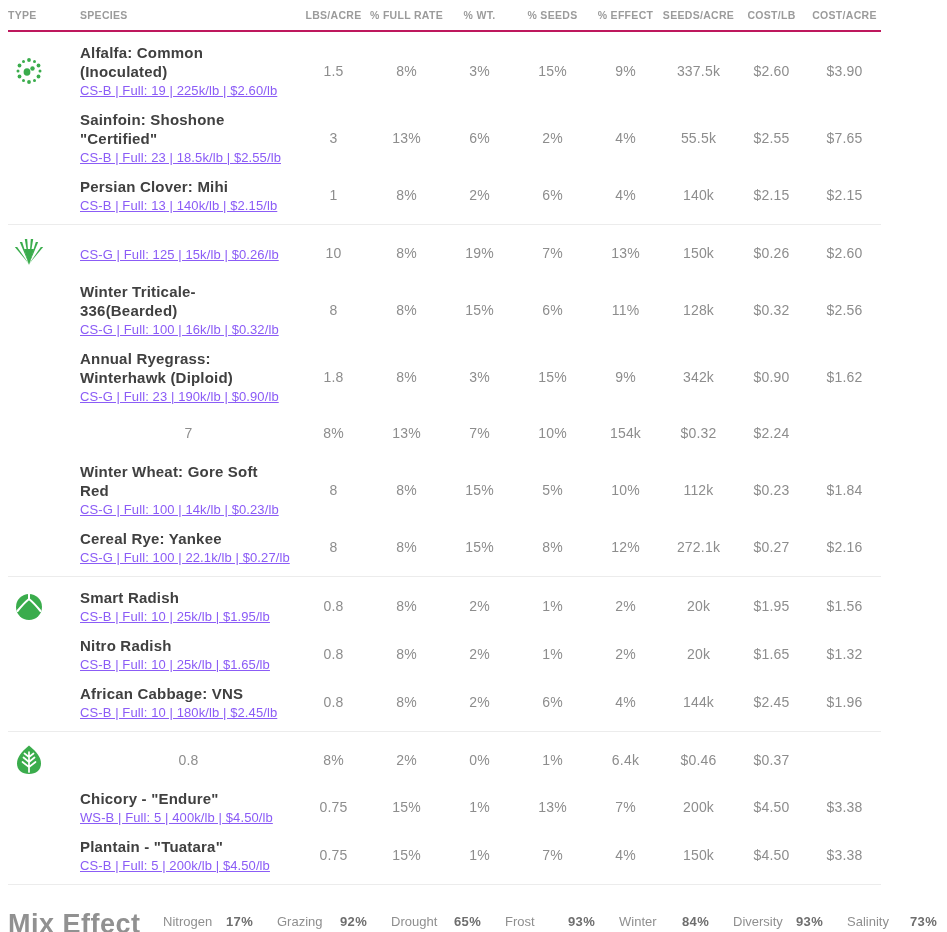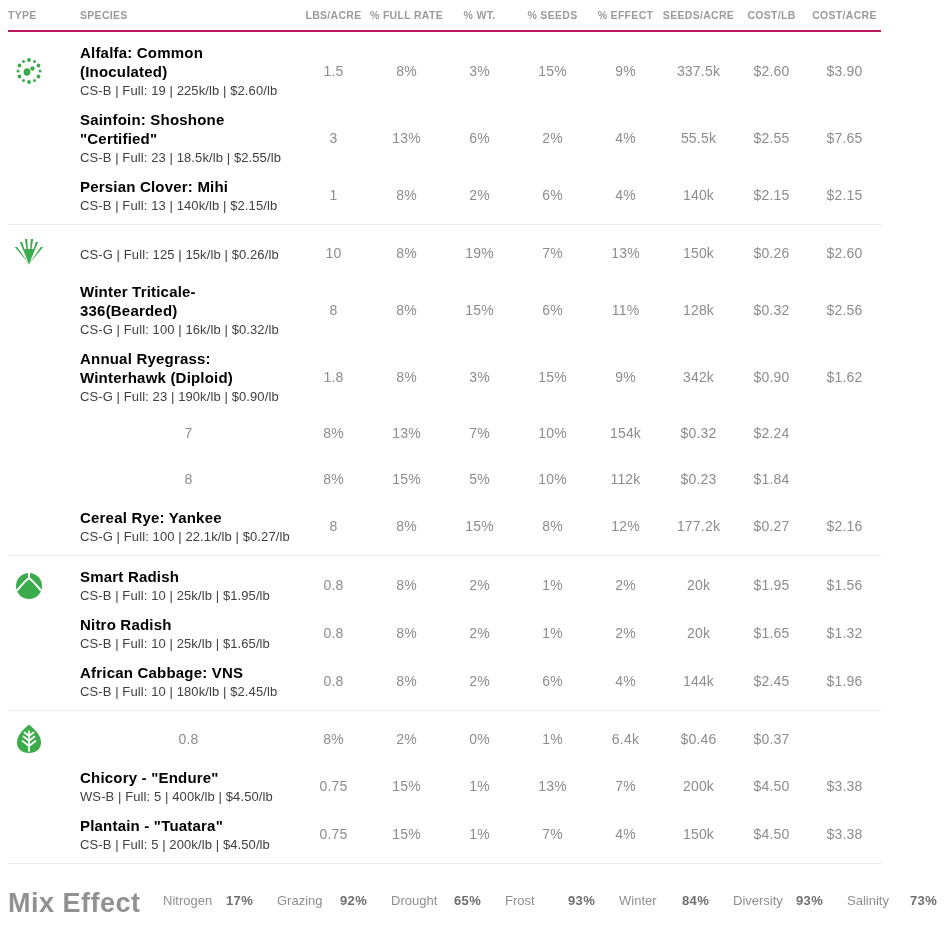--- a/index.html
+++ b/index.html
@@ -19,26 +19,26 @@
   .hcell{
     font-size:10.5px;font-weight:bold;color:#9b9b9b;
     letter-spacing:.3px;text-align:center;white-space:nowrap;
   }
   .hcell.left{text-align:left;}
   
   .species-group{border-bottom:1px solid #ececec;padding:5px 0;width:873px;}
   .row{padding:6px 0;min-height:34px;cursor:pointer;}
   .icon-cell{display:flex;align-items:center;justify-content:flex-start;padding-left:5px;}
   .name{
-    font-size:15px;font-weight:bold;color:#000000;
+    font-size:15px;font-weight:bold;color:#404040;
     line-height:19px;letter-spacing:.2px;max-width:196px;
   }
   .meta{
-    font-size:13px;color:#404040;line-height:15px;margin-top:2px;
-    letter-spacing:.1px;white-space:nowrap;
+    font-size:13px;color:#8b5cf6;line-height:15px;margin-top:2px;
+    letter-spacing:.1px;white-space:nowrap;text-decoration:underline;
   }
   .vcell{text-align:center;font-size:14px;color:#8d8d8d;letter-spacing:.2px;}
   
   .footer{display:flex;align-items:flex-start;margin-top:26px;}
   .footer-left{width:155px;flex:0 0 155px;}
   .footer-title{font-size:27px;font-weight:bold;color:#919191;letter-spacing:.5px;line-height:27px;}
   .ratings{display:flex;gap:24px;margin-top:3px;}
   .rating{width:90px;flex:0 0 90px;}
   .rating-top{display:flex;justify-content:space-between;align-items:baseline;}
   .rating-label{font-size:13px;color:#8f8f8f;}
@@ -188,41 +188,45 @@
           <div class="vcell">8%</div>
           <div class="vcell">13%</div>
           <div class="vcell">7%</div>
           <div class="vcell">10%</div>
           <div class="vcell">154k</div>
           <div class="vcell">$0.32</div>
           <div class="vcell">$2.24</div>
         </div>
         <div class="grid-row row">
           <div class="icon-cell"></div>
+          <div>
+            <div class="name">Winter Wheat: Gore Soft Red</div>
+            <div class="meta">CS-G | Full: 100 | 14k/lb | $0.23/lb</div>
+          </div>
           <div class="vcell">8</div>
           <div class="vcell">8%</div>
           <div class="vcell">15%</div>
           <div class="vcell">5%</div>
           <div class="vcell">10%</div>
           <div class="vcell">112k</div>
           <div class="vcell">$0.23</div>
           <div class="vcell">$1.84</div>
         </div>
         <div class="grid-row row">
           <div class="icon-cell"></div>
           <div>
             <div class="name">Cereal Rye: Yankee</div>
             <div class="meta">CS-G | Full: 100 | 22.1k/lb | $0.27/lb</div>
           </div>
           <div class="vcell">8</div>
           <div class="vcell">8%</div>
           <div class="vcell">15%</div>
           <div class="vcell">8%</div>
           <div class="vcell">12%</div>
-          <div class="vcell">177.2k</div>
+          <div class="vcell">272.1k</div>
           <div class="vcell">$0.27</div>
           <div class="vcell">$2.16</div>
         </div>
       </div>
       <div class="species-group">
         <div class="grid-row row">
           <div class="icon-cell">
             <svg width="32" height="32" viewBox="0 0 32 32">
       <circle cx="16" cy="17" r="13" fill="#3aac4c"></circle>
       <path d="M16 3 L16 9 M16 9 Q11 13 4.5 21 M16 9 Q21 13 27.5 21" stroke="#ffffff" stroke-width="2" fill="none" stroke-linecap="round"></path>

